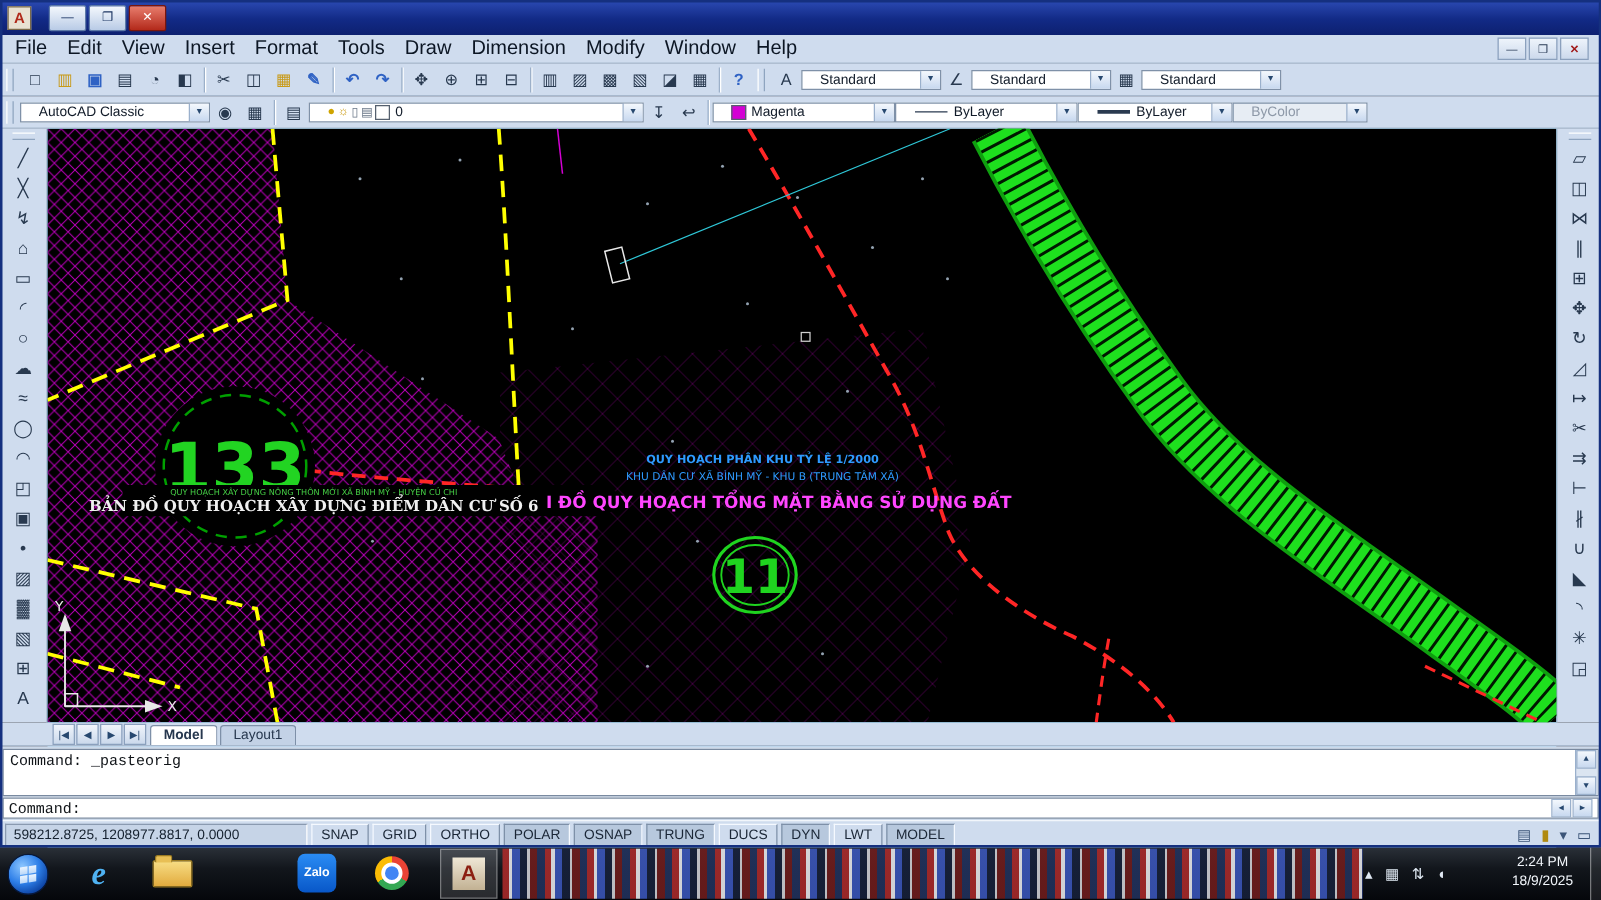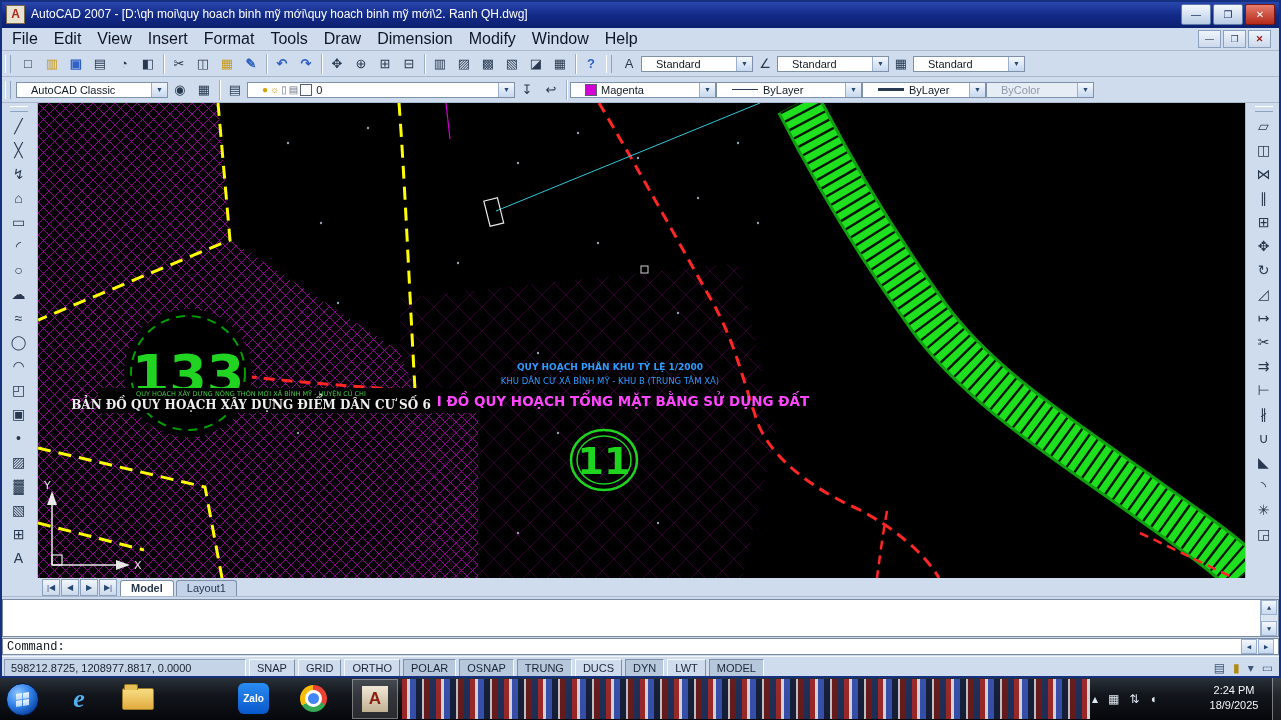--- a/index.html
+++ b/index.html
@@ -137,21 +137,20 @@
 
   .winborder{left:0;top:0;width:1281px;height:678px;border:2px solid #15307f;box-sizing:border-box;pointer-events:none;}
 </style>
 </head>
 <body>
 
 <div id="root">
 
   <div class="titlebar abs">
     <span class="app-icon">A</span>
-    <span class="title-text">AutoCAD 2007 - [D:\qh moi\quy hoach binh mỹ mới\quy hoach binh mỹ mới\2. Ranh QH.dwg]</span>
     <div class="win-btns">
       <span class="wbtn">—</span>
       <span class="wbtn">❐</span>
       <span class="wbtn close">✕</span>
     </div>
   </div>
 
   <div class="menubar abs">
     <span class="menu-item">File</span>
     <span class="menu-item">Edit</span>
@@ -415,20 +414,21 @@
     <span class="tnav">|◀</span>
     <span class="tnav">◀</span>
     <span class="tnav">▶</span>
     <span class="tnav">▶|</span>
     <span class="tab active">Model</span>
     <span class="tab">Layout1</span>
   </div>
 
   <div class="cmdarea abs">
     <div class="cmdhist">
+      <div>Command: _pasteorig</div>
       <div class="cmdscroll">
         <span class="sbtn" style="top:0">▲</span>
         <span class="sbtn" style="bottom:0">▼</span>
       </div>
     </div>
     <div class="cmdline">
       <span>Command:</span>
       <span class="hs">
         <span class="hsbtn">◀</span>
         <span class="hsbtn">▶</span>

